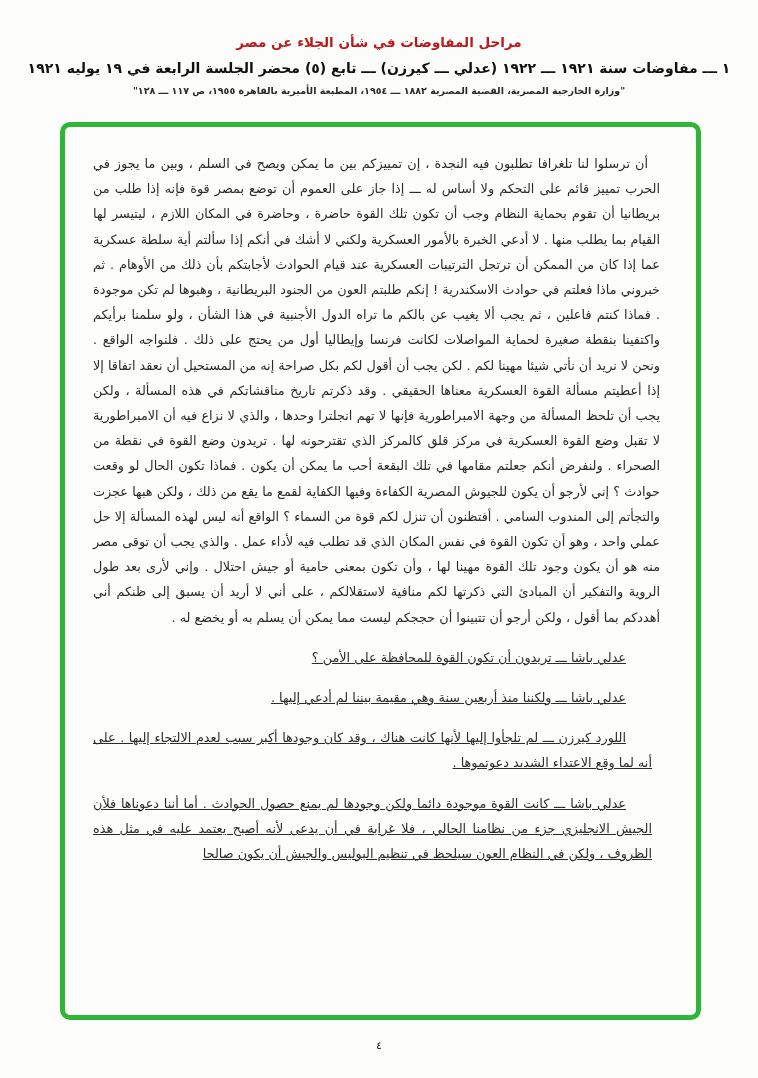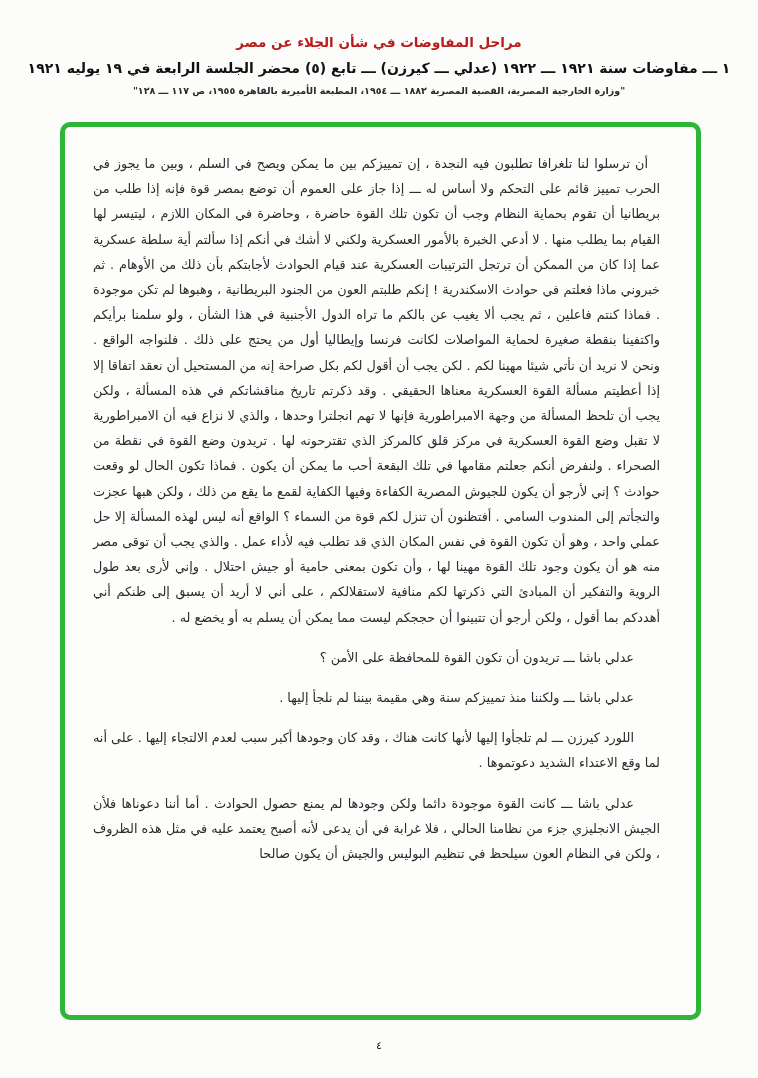--- a/index.html
+++ b/index.html
@@ -48,21 +48,21 @@
   }
   .box-inner {
     padding: 24px 36px 18px 28px;
     font-size: 12.8px;
     line-height: 25.2px;
     text-align: justify;
     color: #2b2b2b;
     direction: rtl;
   }
   .para-main { margin: 0; text-indent: 12px; }
-  .para-dialogue { margin: 15px 0 0 0; text-indent: 26px; }
+  .para-dialogue { margin: 15px 8px 0 0; text-indent: 26px; text-decoration: underline; }
 
   .page-number {
     position: absolute;
     bottom: 26px;
     left: 0;
     right: 0;
     text-align: center;
     font-size: 11px;
     color: #222;
   }
@@ -75,21 +75,21 @@
   <div class="header">
     <div class="title">مراحل المفاوضات في شأن الجلاء عن مصر</div>
     <div class="subtitle">١ ـــ مفاوضات سنة ١٩٢١ ـــ ١٩٢٢ (عدلي ـــ كيرزن) ـــ تابع (٥) محضر الجلسة الرابعة في ١٩ يوليه ١٩٢١</div>
     <div class="source">"وزارة الخارجية المصرية، القضية المصرية ١٨٨٢ ـــ ١٩٥٤، المطبعة الأميرية بالقاهرة ١٩٥٥، ص ١١٧ ـــ ١٢٨"</div>
   </div>
 
   <div class="green-box" style="border-color: rgb(47, 182, 55);">
     <div class="box-inner">
       <p class="para-main">أن ترسلوا لنا تلغرافا تطلبون فيه النجدة ، إن تمييزكم بين ما يمكن ويصح في السلم ، وبين ما يجوز في الحرب تمييز قائم على التحكم ولا أساس له ـــ إذا جاز على العموم أن توضع بمصر قوة فإنه إذا طلب من بريطانيا أن تقوم بحماية النظام وجب أن تكون تلك القوة حاضرة ، وحاضرة في المكان اللازم ، ليتيسر لها القيام بما يطلب منها . لا أدعي الخبرة بالأمور العسكرية ولكني لا أشك في أنكم إذا سألتم أية سلطة عسكرية عما إذا كان من الممكن أن ترتجل الترتيبات العسكرية عند قيام الحوادث لأجابتكم بأن ذلك من الأوهام . ثم خبروني ماذا فعلتم في حوادث الاسكندرية ! إنكم طلبتم العون من الجنود البريطانية ، وهبوها لم تكن موجودة . فماذا كنتم فاعلين ، ثم يجب ألا يغيب عن بالكم ما تراه الدول الأجنبية في هذا الشأن ، ولو سلمنا برأيكم واكتفينا بنقطة صغيرة لحماية المواصلات لكانت فرنسا وإيطاليا أول من يحتج على ذلك . فلنواجه الواقع . ونحن لا نريد أن نأتي شيئا مهينا لكم . لكن يجب أن أقول لكم بكل صراحة إنه من المستحيل أن نعقد اتفاقا إلا إذا أعطيتم مسألة القوة العسكرية معناها الحقيقي . وقد ذكرتم تاريخ مناقشاتكم في هذه المسألة ، ولكن يجب أن تلحظ المسألة من وجهة الامبراطورية فإنها لا تهم انجلترا وحدها ، والذي لا نزاع فيه أن الامبراطورية لا تقبل وضع القوة العسكرية في مركز قلق كالمركز الذي تقترحونه لها . تريدون وضع القوة في نقطة من الصحراء . ولنفرض أنكم جعلتم مقامها في تلك البقعة أحب ما يمكن أن يكون . فماذا تكون الحال لو وقعت حوادث ؟ إني لأرجو أن يكون للجيوش المصرية الكفاءة وفيها الكفاية لقمع ما يقع من ذلك ، ولكن هبها عجزت والتجأتم إلى المندوب السامي . أفتظنون أن تنزل لكم قوة من السماء ؟ الواقع أنه ليس لهذه المسألة إلا حل عملي واحد ، وهو أن تكون القوة في نفس المكان الذي قد تطلب فيه لأداء عمل . والذي يجب أن توقى مصر منه هو أن يكون وجود تلك القوة مهينا لها ، وأن تكون بمعنى حامية أو جيش احتلال . وإني لأرى بعد طول الروية والتفكير أن المبادئ التي ذكرتها لكم منافية لاستقلالكم ، على أني لا أريد أن يسبق إلى ظنكم أني أهددكم بما أقول ، ولكن أرجو أن تتبينوا أن حججكم ليست مما يمكن أن يسلم به أو يخضع له .</p>
       <p class="para-dialogue">عدلي باشا ـــ تريدون أن تكون القوة للمحافظة على الأمن ؟</p>
-      <p class="para-dialogue">عدلي باشا ـــ ولكننا منذ تمييزكم سنة وهي مقيمة بيننا لم نلجأ إليها .</p>
+      <p class="para-dialogue">عدلي باشا ـــ ولكننا منذ أربعين سنة وهي مقيمة بيننا لم أدعي إليها .</p>
       <p class="para-dialogue">اللورد كيرزن ـــ لم تلجأوا إليها لأنها كانت هناك ، وقد كان وجودها أكبر سبب لعدم الالتجاء إليها . على أنه لما وقع الاعتداء الشديد دعوتموها .</p>
       <p class="para-dialogue">عدلي باشا ـــ كانت القوة موجودة دائما ولكن وجودها لم يمنع حصول الحوادث . أما أننا دعوناها فلأن الجيش الانجليزي جزء من نظامنا الحالي ، فلا غرابة في أن يدعى لأنه أصبح يعتمد عليه في مثل هذه الظروف ، ولكن في النظام العون سيلحظ في تنظيم البوليس والجيش أن يكون صالحا</p>
     </div>
   </div>
 
   <div class="page-number">٤</div>
 
 </div>
 
 </body></html>

